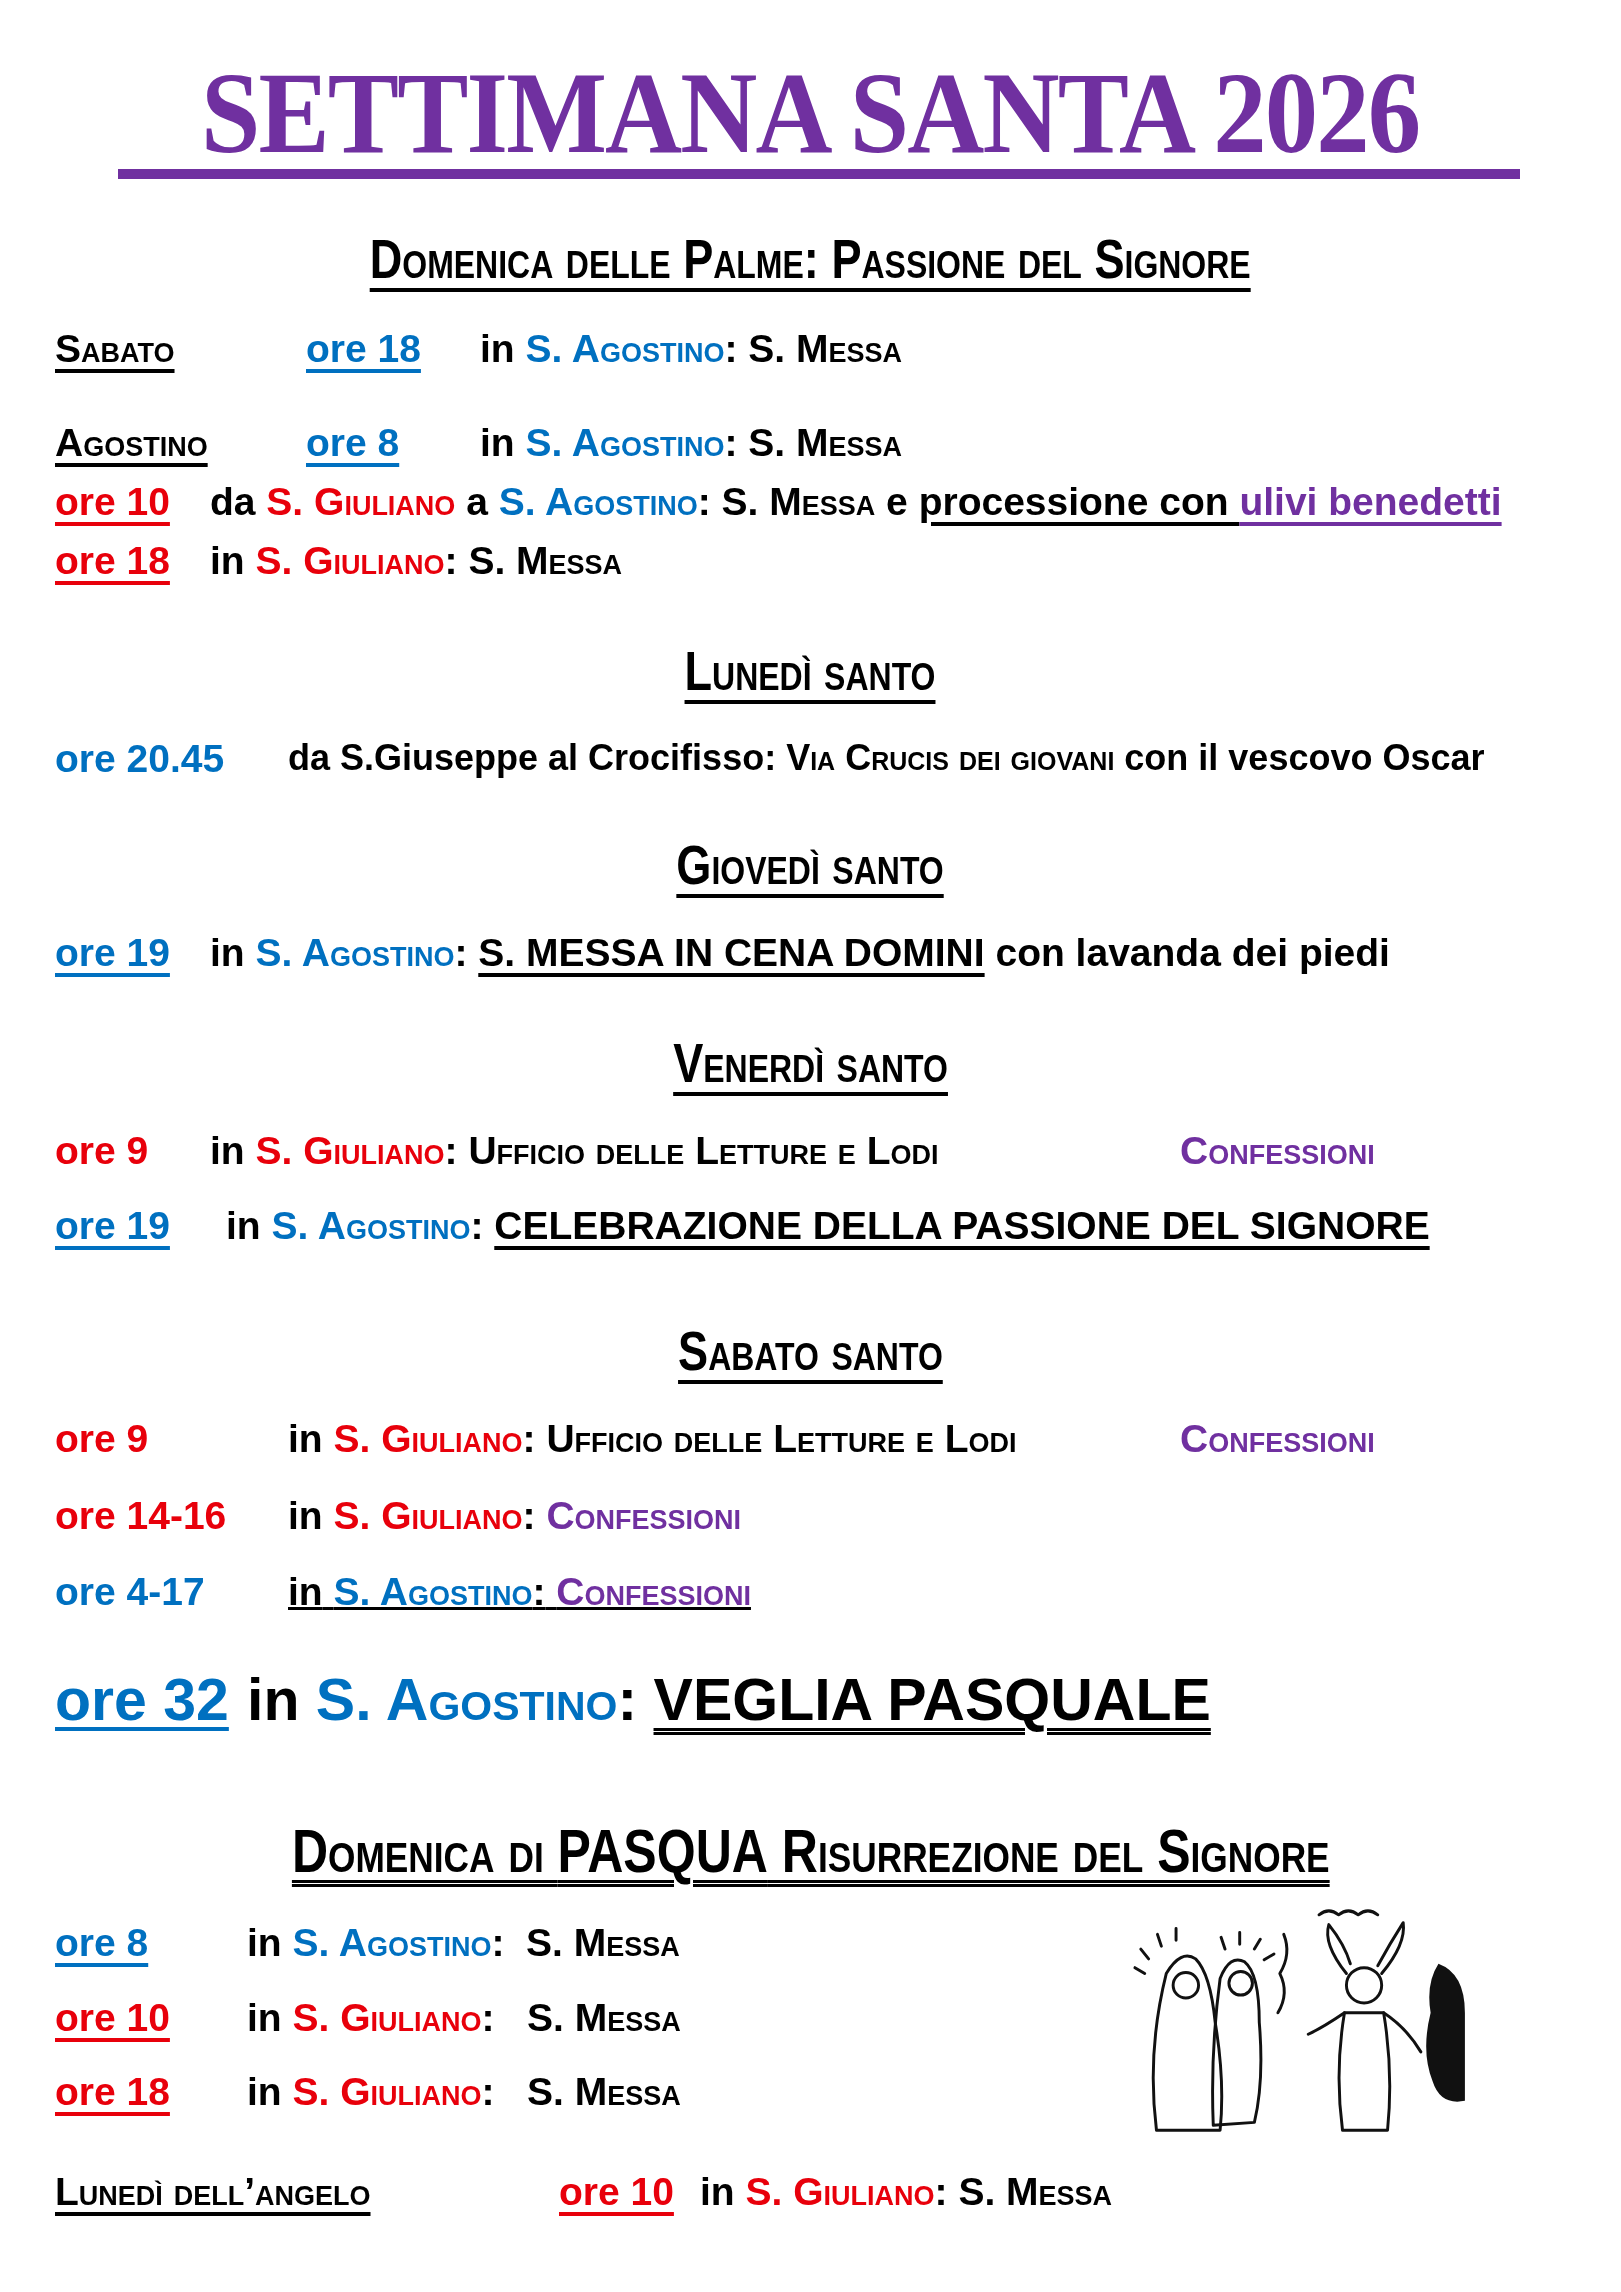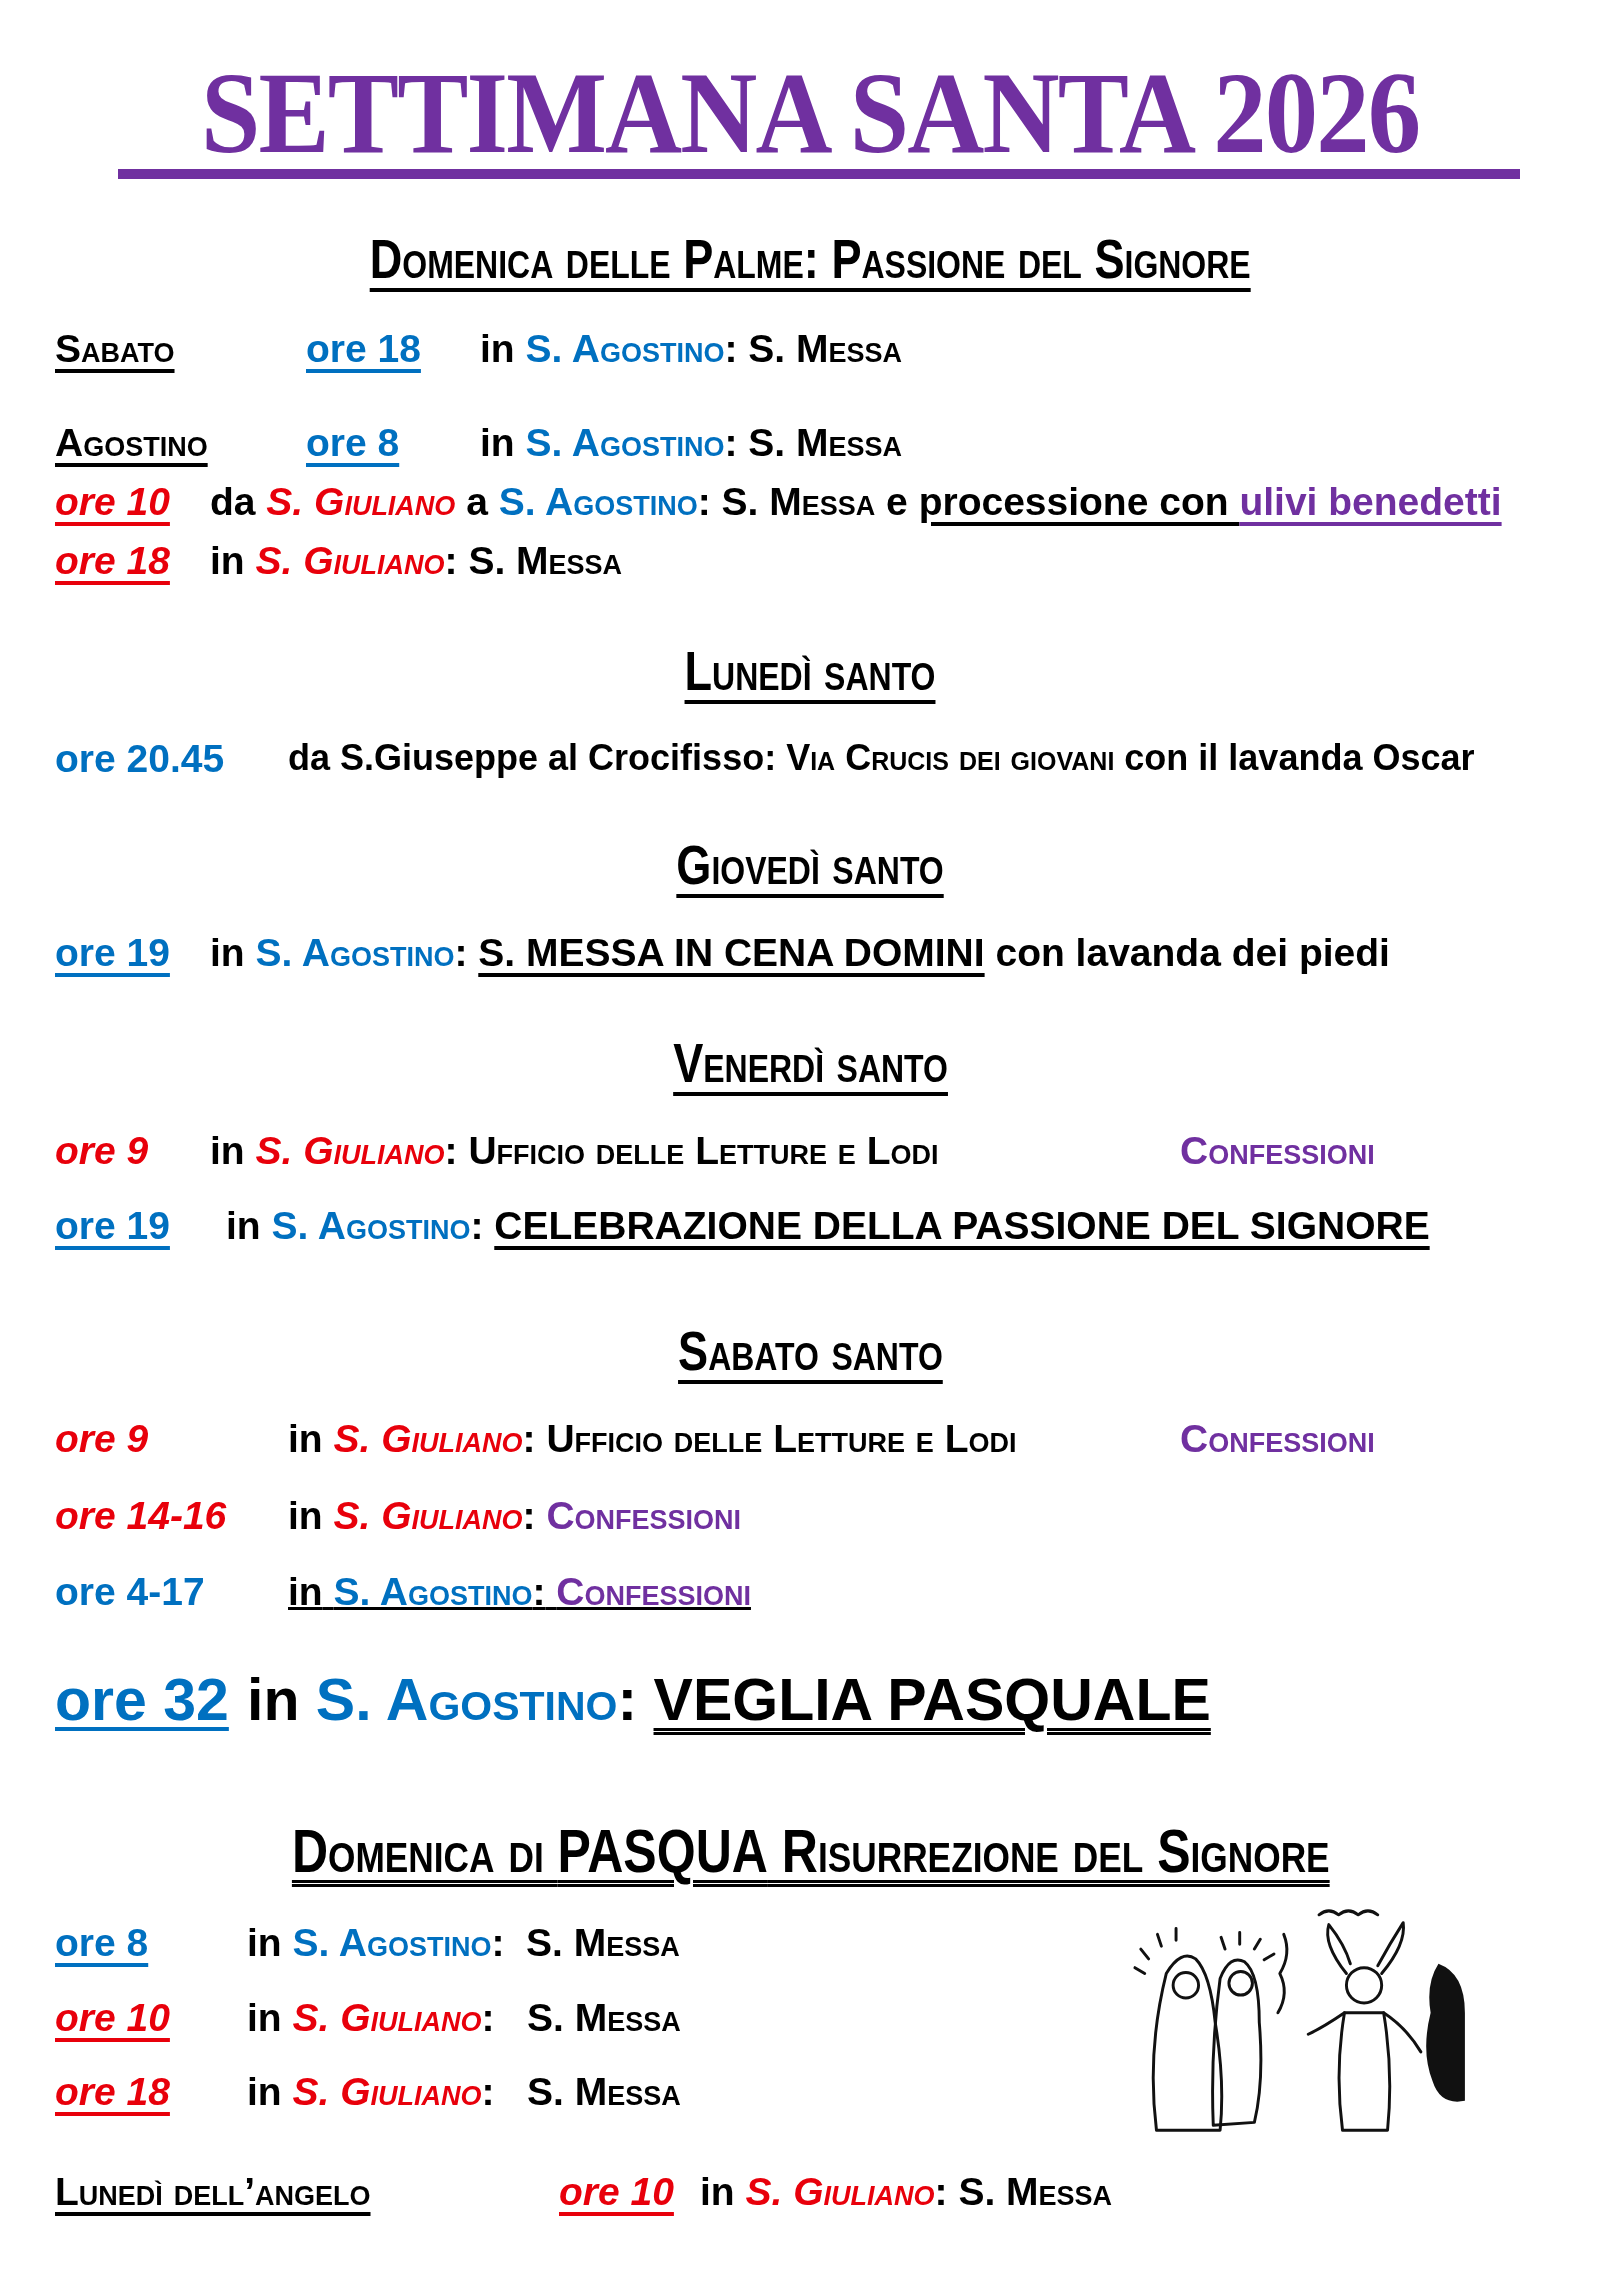--- a/index.html
+++ b/index.html
@@ -1,20 +1,20 @@
 <!DOCTYPE html>
 <html><head>
 <meta charset="utf-8">
 <style>
   html,body{margin:0;padding:0;background:#ffffff;}
   body{width:1621px;height:2293px;position:relative;overflow:hidden;
        font-family:"Liberation Sans Narrow","Liberation Sans",sans-serif;color:#000;}
   .abs{position:absolute;white-space:nowrap;}
   .blue{color:#0070C0;}
-  .red{color:#E8000B;font-style:italic;}
+  .red{color:#E8000B;}
   .purple{color:#7030A0;}
   .sc{font-variant:small-caps;}
   .u{text-decoration:underline;text-decoration-thickness:3.9px;text-underline-offset:6.9px;}
   .uu{text-decoration:underline double;text-decoration-thickness:2.9px;text-underline-offset:7.8px;}
 
   #title{left:0;width:1621px;top:47px;text-align:center;}
   #title span{font-family:"Liberation Serif","DejaVu Serif",serif;font-weight:bold;font-size:116px;
       color:#7030A0;letter-spacing:-2px;display:inline-block;transform:scaleX(0.92);}
   #title-rule{left:118px;width:1402px;top:169px;height:9.8px;background:#7030A0;}
 
@@ -56,21 +56,21 @@
 <div class="abs row" style="top:539px;">
   <span class="cell red u" style="left:0;">ore 18</span>
   <span class="cell" style="left:155px;"><span>in</span> <span class="red sc">S. Giuliano</span><span>:</span> <span class="sc">S. Messa</span></span>
 </div>
 
 <div class="abs head" style="top:639px;">
   <span class="t">Lunedì santo</span>
 </div>
 <div class="abs row" style="top:737px;">
   <span class="cell blue" style="left:0;">ore 20.45</span>
-  <span class="cell" style="left:233px;font-size:36px;"><span>da S.Giuseppe al Crocifisso: </span><span class="sc">Via Crucis dei giovani</span><span> con il lavanda Oscar</span></span>
+  <span class="cell" style="left:233px;font-size:36px;"><span>da S.Giuseppe al Crocifisso: </span><span class="sc">Via Crucis dei giovani</span><span> con il vescovo Oscar</span></span>
 </div>
 
 <div class="abs head" style="top:833px;">
   <span class="t">Giovedì santo</span>
 </div>
 <div class="abs row" style="top:931px;">
   <span class="cell blue u" style="left:0;">ore 19</span>
   <span class="cell" style="left:155px;"><span>in</span> <span class="blue sc">S. Agostino</span><span>:</span> <span class="u">S. MESSA IN CENA DOMINI</span> <span>con lavanda dei piedi</span></span>
 </div>
 

